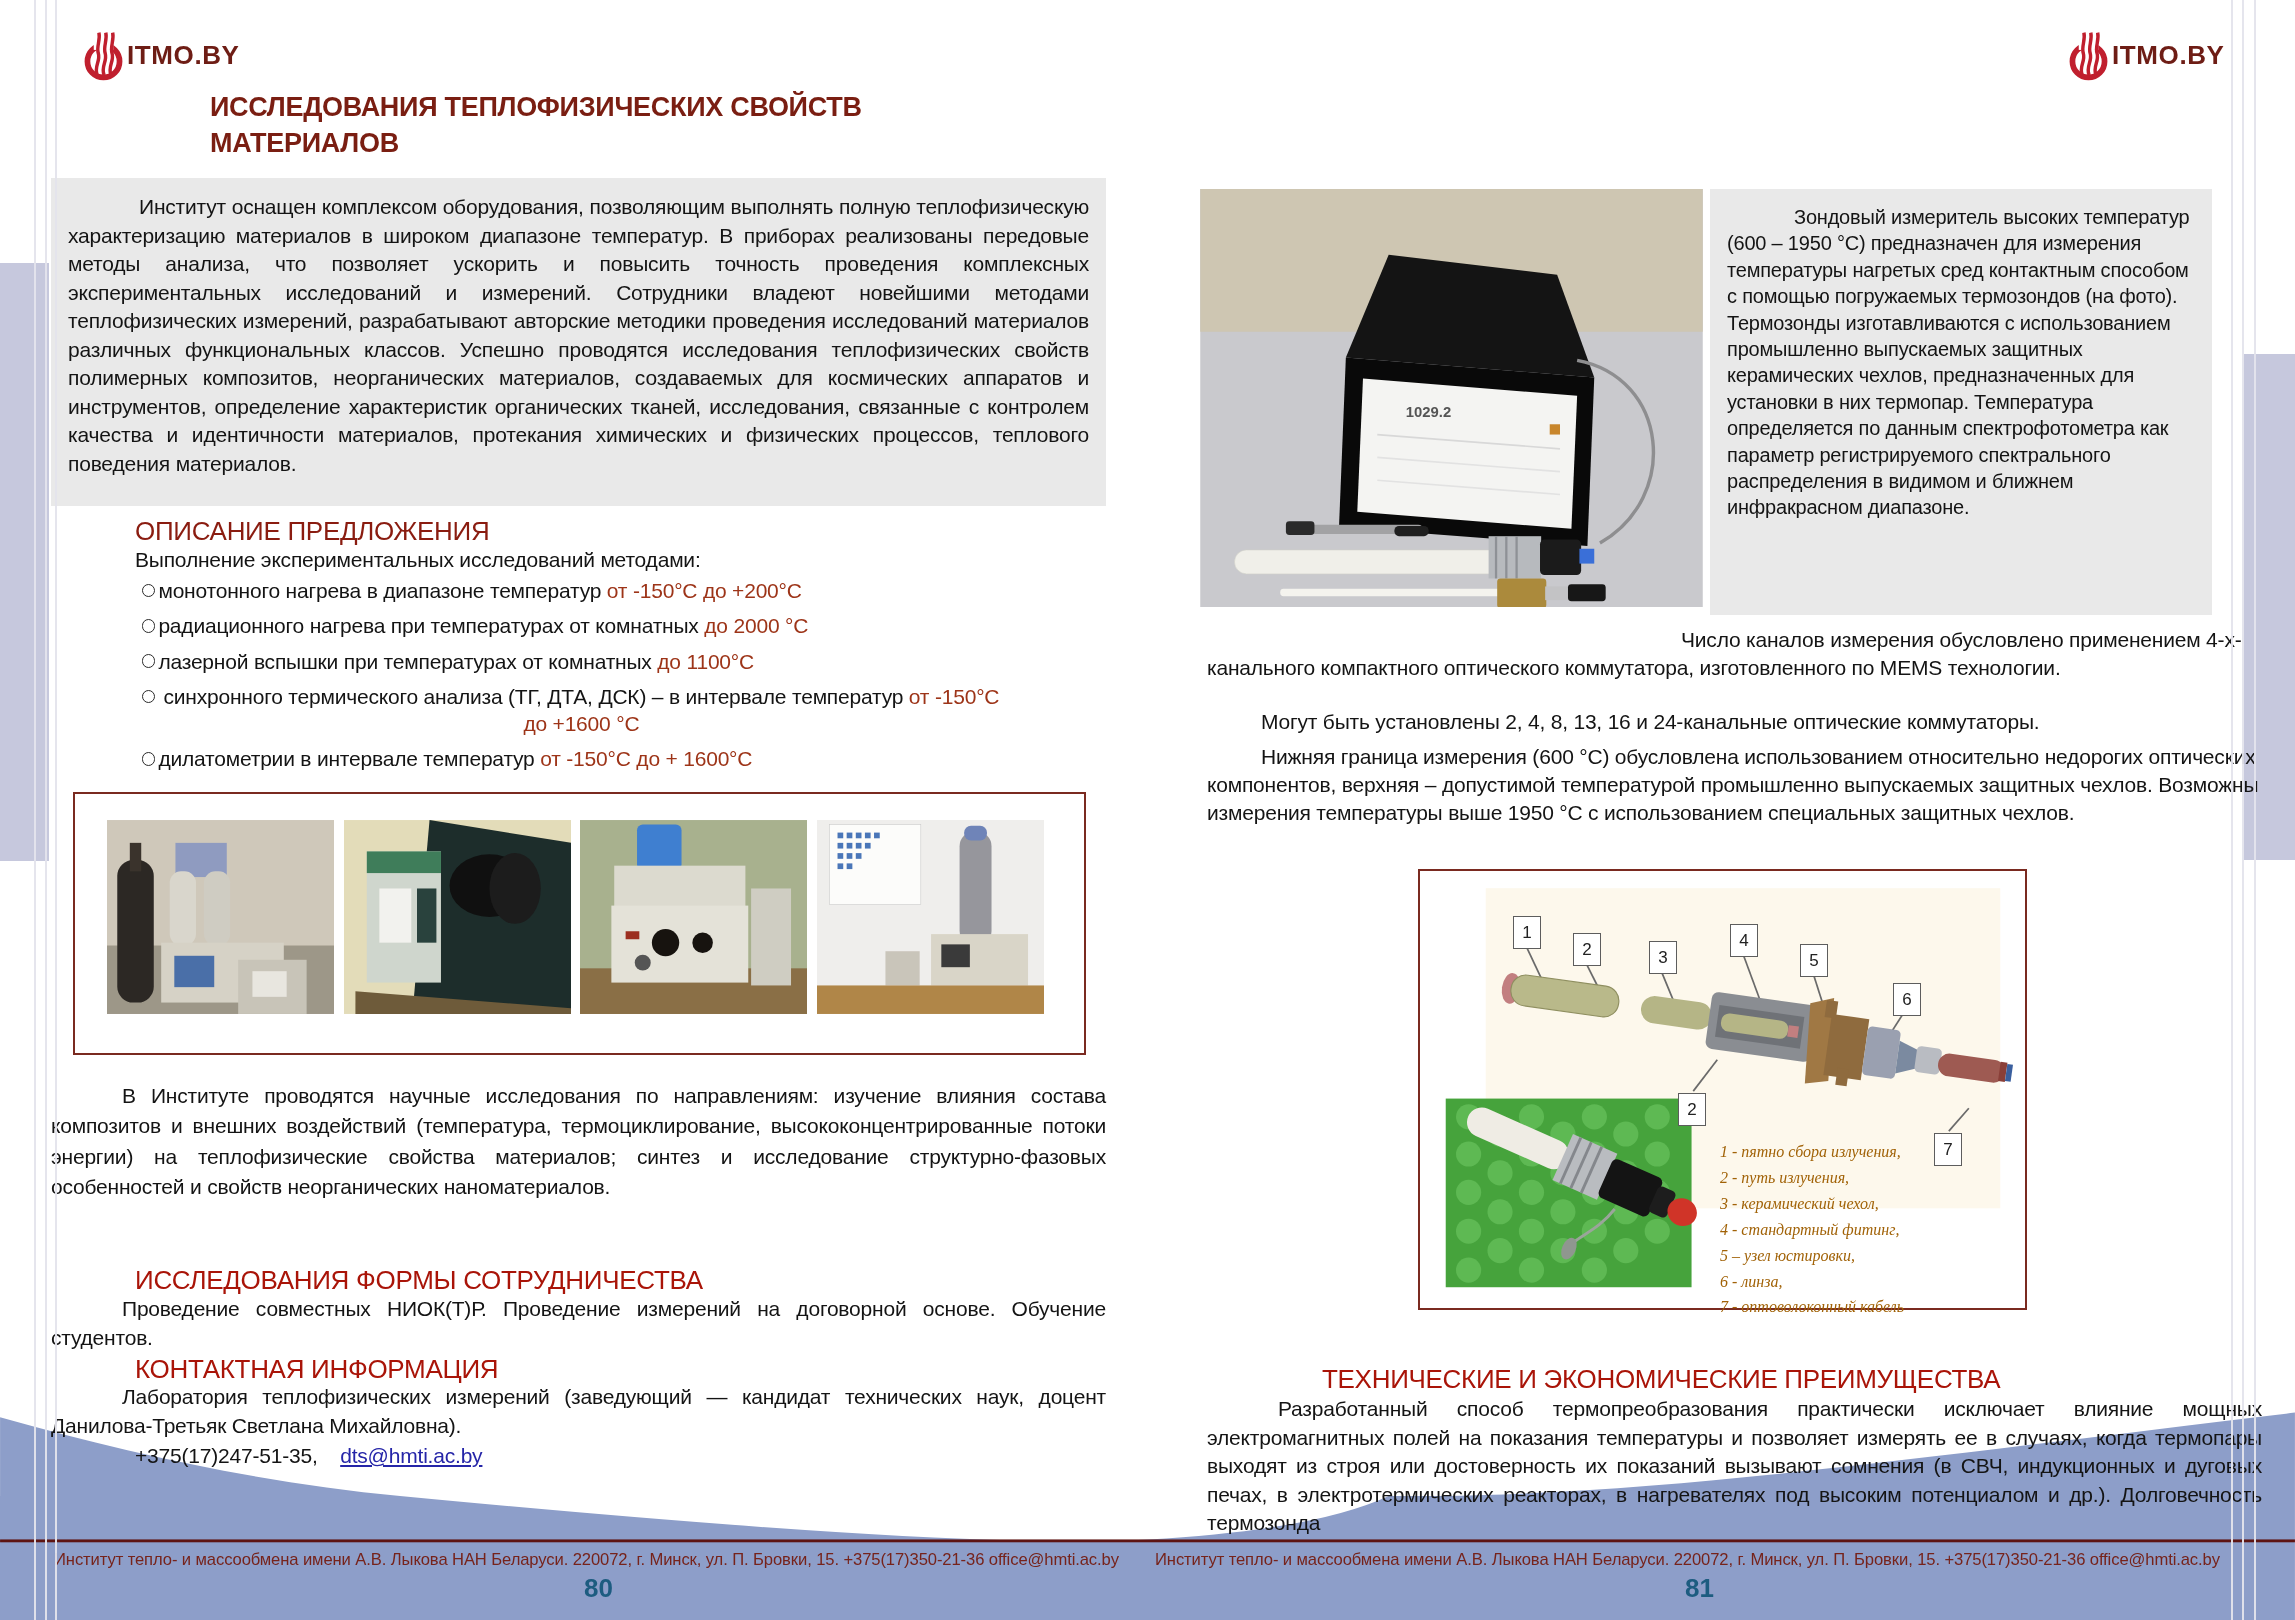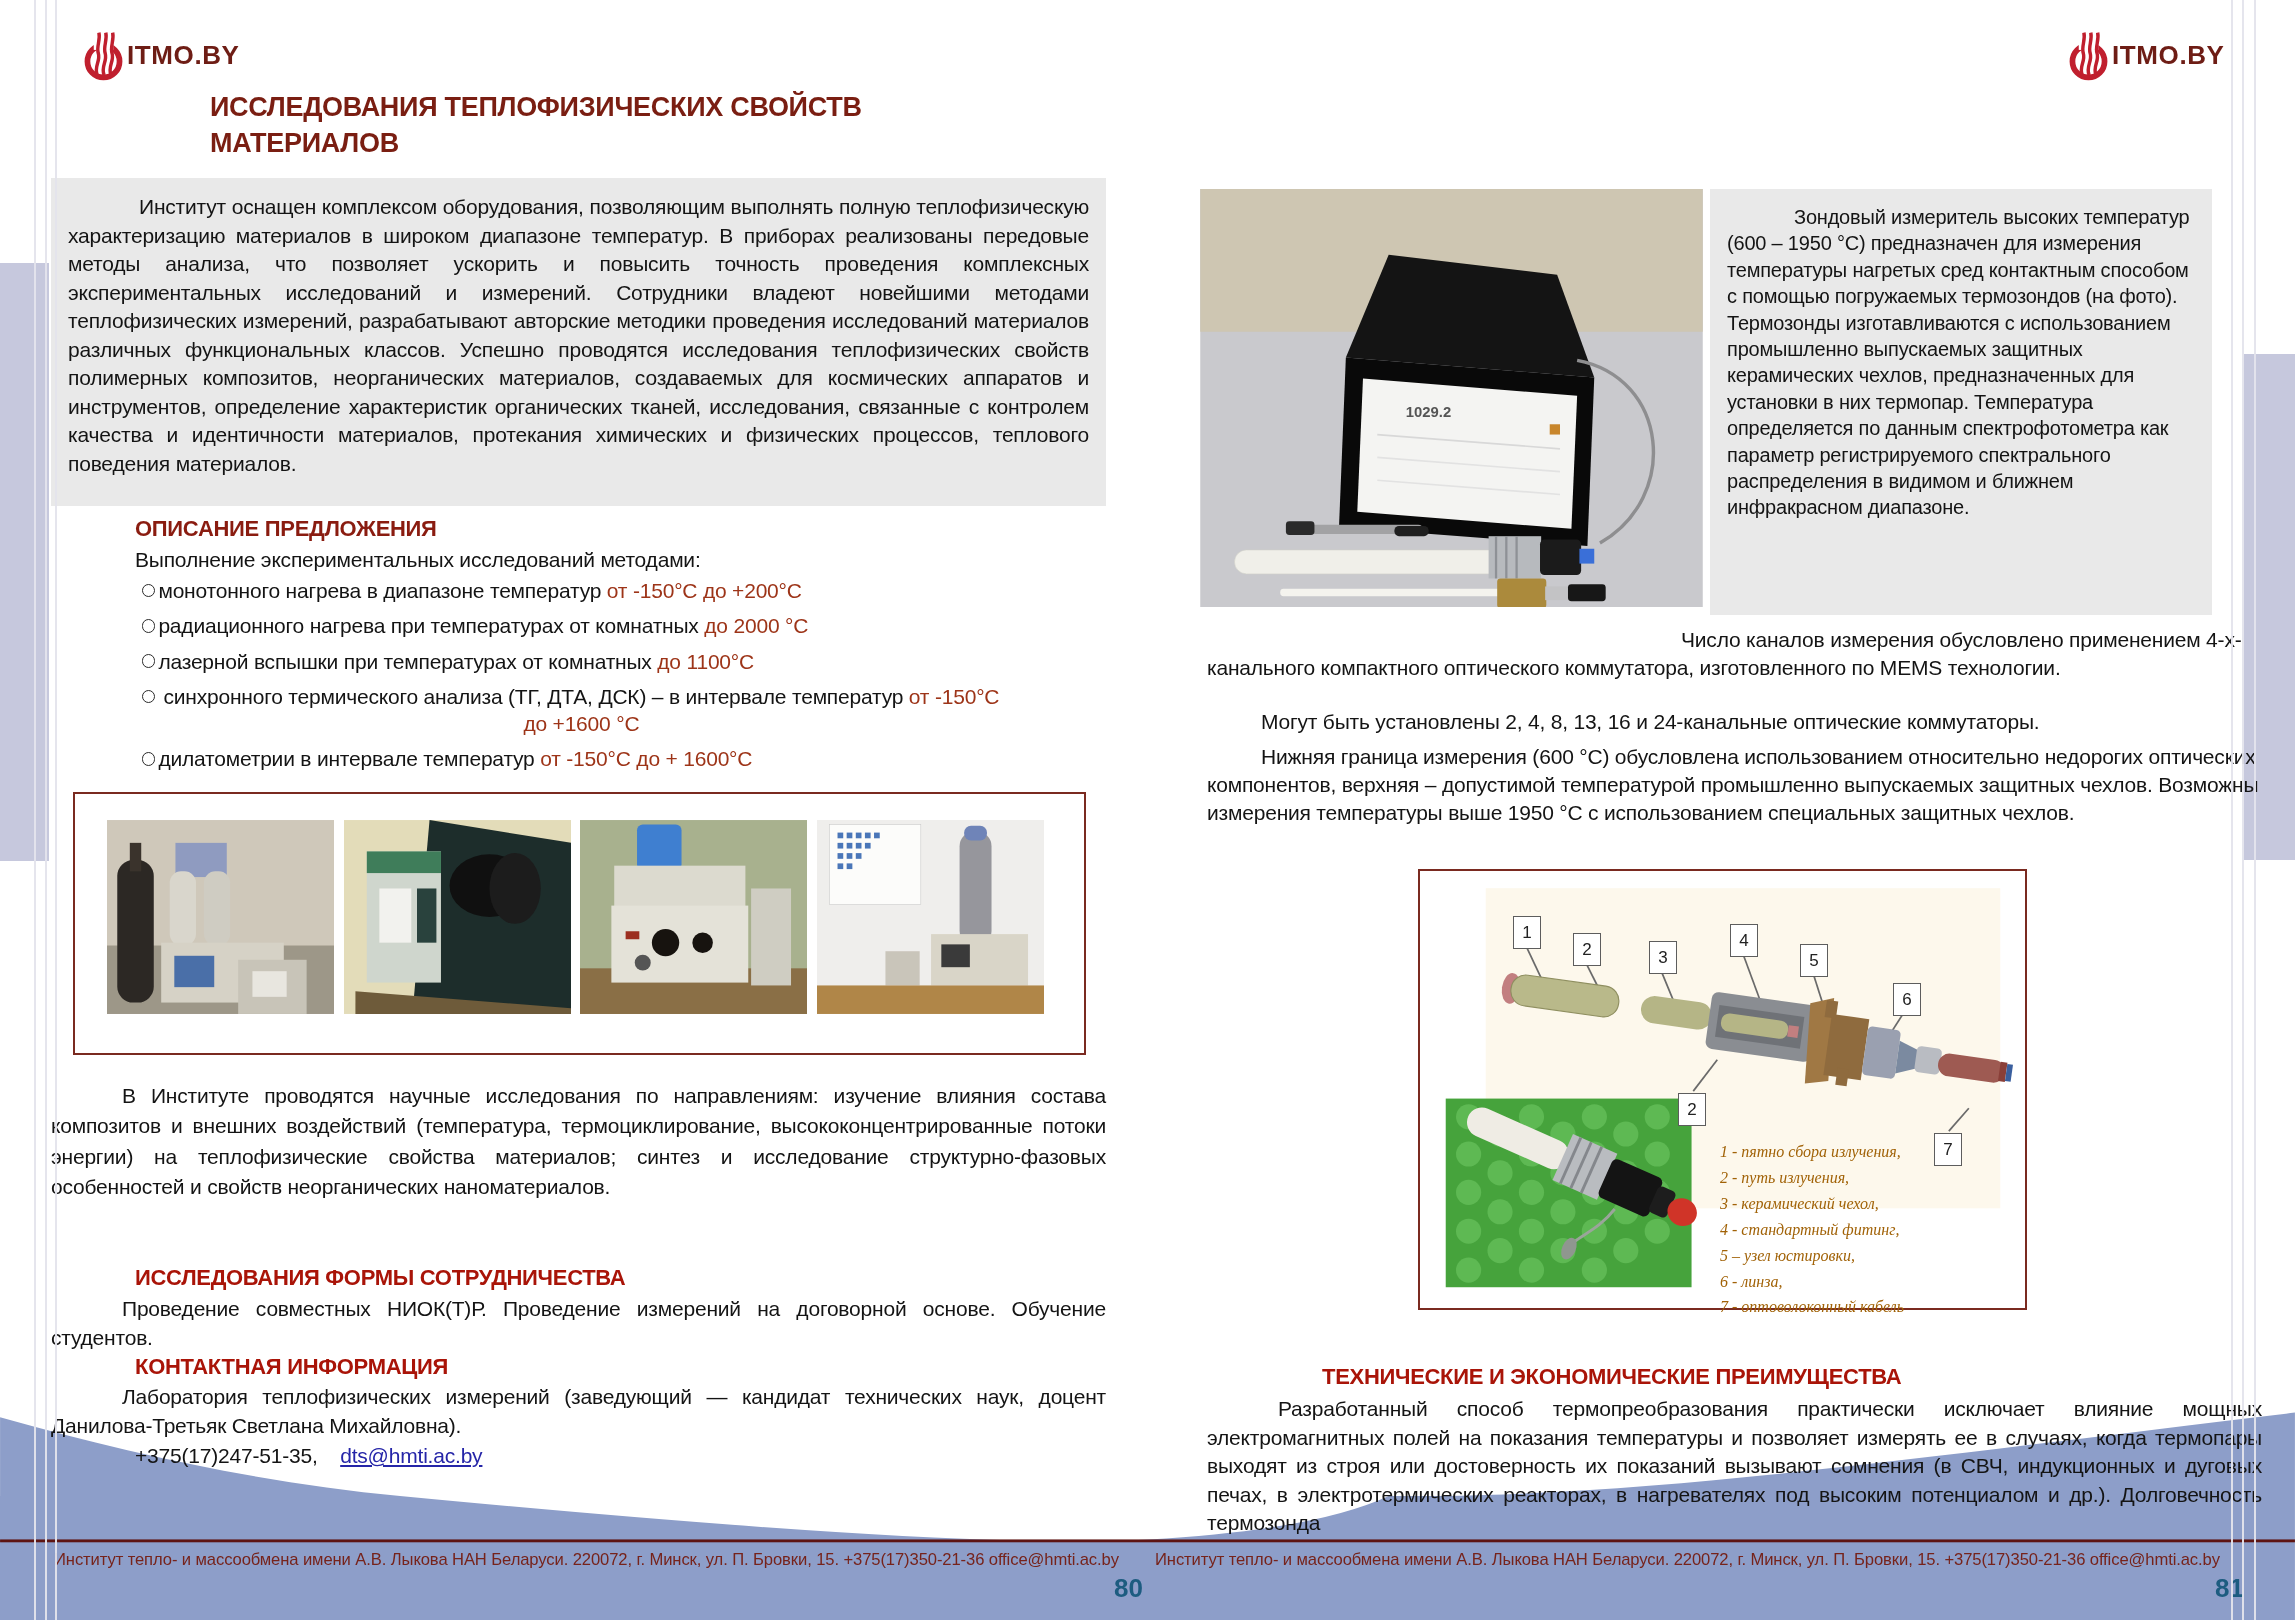--- a/index.html
+++ b/index.html
@@ -6,40 +6,40 @@
   #root{position:relative;width:2295px;height:1620px;background:#ffffff;overflow:hidden;
         font-family:"Liberation Sans",sans-serif;color:#141414;}
   
   .lavender{position:absolute;background:#c6c8dd;z-index:1;}
   .vline{position:absolute;top:0;bottom:0;width:2.3px;background:#e4e4ec;opacity:.95;z-index:6;}
   
   .logo{position:absolute;display:flex;align-items:center;gap:0;z-index:3;}
   .logo-text{font-size:26px;font-weight:bold;color:#6e1d15;letter-spacing:0.6px;}
   
   .page-title{position:absolute;font-size:27px;font-weight:bold;color:#7a1e12;line-height:1.32;letter-spacing:-0.3px;z-index:3;}
-  .sec-head{font-size:22px;font-weight:bold;color:#8a1c10;letter-spacing:-0.3px;text-align:center;}
+  .sec-head{font-size:26px;font-weight:normal;color:#8a1c10;letter-spacing:-0.3px;text-align:center;}
   .sec-head.bright{color:#a91408;}
   
   .txt{font-size:21px;line-height:1.38;letter-spacing:-0.2px;color:#141414;text-align:justify;}
   .abs{position:absolute;z-index:3;}
   .graybox{background:#e9e9e9;box-sizing:border-box;padding:15px 17px;}
   .indent{text-indent:71px;}
   .rust{color:#9d3418;}
   .leftalign{text-align:left;}
   .bullet-row{display:flex;align-items:flex-start;gap:3px;margin-bottom:8px;}
   .bullet-dot{flex:0 0 auto;width:11.4px;height:11.4px;border:1.7px solid #2a2a2a;border-radius:50%;margin-top:6.9px;background:transparent;}
   .bullet-text{font-size:21px;line-height:1.30;letter-spacing:-0.2px;}
   .email{color:#2525a8;text-decoration:underline;}
   
   .redbox{position:absolute;background:#ffffff;border:2.3px solid #7a2a20;box-sizing:border-box;z-index:3;}
   .photo{position:absolute;top:26px;width:227px;height:194px;overflow:hidden;}
   
   .footer-art{position:absolute;left:0;top:1360px;width:2295px;height:260px;z-index:2;}
   .footer-line{position:absolute;z-index:4;font-size:16.6px;color:#76231b;text-align:left;letter-spacing:-0.1px;}
-  .page-num{position:absolute;z-index:4;font-size:26px;font-weight:bold;color:#1d5c80;text-align:right;}
+  .page-num{position:absolute;z-index:4;font-size:26px;font-weight:bold;color:#1d5c80;text-align:center;}
   
   .callout{position:absolute;width:26px;height:31px;background:#ffffff;border:1.7px solid #5d5d5d;
            display:flex;align-items:center;justify-content:center;font-size:17px;color:#222;z-index:5;}
   .legend{position:absolute;font-size:16px;font-style:italic;line-height:1.62;color:#a16207;z-index:5;
           font-family:"Liberation Serif",serif;letter-spacing:0;}
 </style>
 </head>
 <body>
 
 <div id="root">

